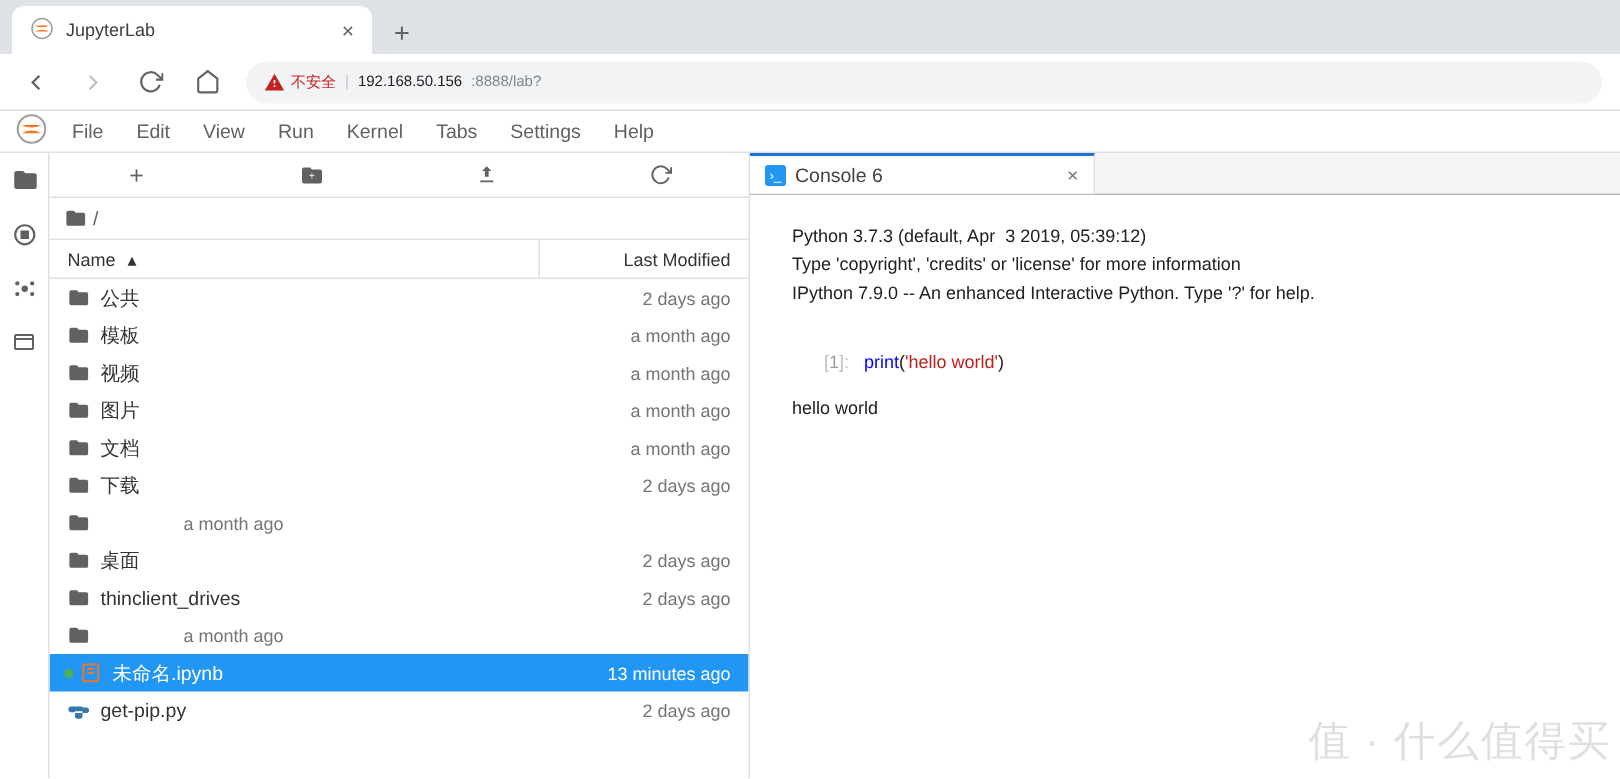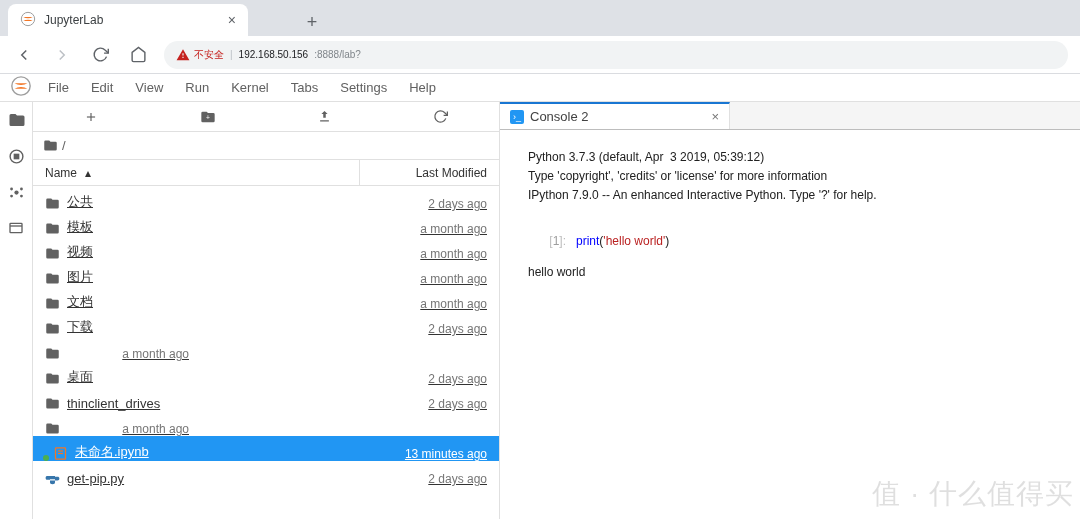--- a/index.html
+++ b/index.html
@@ -1,19 +1,19 @@
 <!DOCTYPE html>
 <html><head>
 <meta charset="utf-8">
 <style>
 * { margin: 0; padding: 0; box-sizing: border-box; font-family: -apple-system, BlinkMacSystemFont, "Segoe UI", Helvetica, Arial, sans-serif; }
 body { width: 1080px; height: 519px; background: #fff; overflow: hidden; font-size: 13px; color: #333; }
 
 .browser-chrome { background: #dee1e6; }
-.tab-strip { display: flex; align-items: flex-end; height: 36px; padding-left: 8px; gap: 44px; }
+.tab-strip { display: flex; align-items: flex-end; height: 36px; padding-left: 8px; }
 .tab { display: flex; align-items: center; gap: 8px; background: #fff; border-radius: 8px 8px 0 0; height: 32px; padding: 0 12px; width: 240px; position: relative; }
 .tab .favicon svg { width: 16px; height: 16px; }
 .tab .title { flex: 1; font-size: 12px; color: #3c4043; }
 .tab .close { color: #5f6368; font-size: 14px; cursor: pointer; }
 .new-tab { width: 28px; height: 28px; display:flex; align-items:center; justify-content:center; color:#5f6368; font-size:18px; cursor:pointer; margin-left:6px; }
 
 .addr-bar { display:flex; align-items:center; gap:14px; background:#fff; height:38px; padding:0 12px; border-bottom:1px solid #dadce0; }
 .addr-bar .nav-btn { color:#5f6368; display:flex; align-items:center; justify-content:center; width:24px; height:24px; cursor:pointer; }
 .addr-bar .nav-btn.disabled { color:#bdc1c6; }
 .addr-field { flex:1; display:flex; align-items:center; gap:6px; background:#f1f3f4; border-radius:14px; height:28px; padding:0 12px; font-size:10px; }
@@ -33,21 +33,21 @@
 .jl-sidebar .side-ico:first-child { border-left:2px solid transparent; }
 
 .jl-filepanel { width:467px; border-right:1px solid #e0e0e0; display:flex; flex-direction:column; }
 .fb-toolbar { display:flex; align-items:center; height:30px; border-bottom:1px solid #e0e0e0; color:#616161; }
 .fb-toolbar .tb { flex:1; display:flex; justify-content:center; cursor:pointer; }
 .fb-crumb { display:flex; align-items:center; gap:4px; height:28px; padding:0 10px; border-bottom:1px solid #e0e0e0; color:#616161; }
 .fb-header { display:flex; align-items:center; height:26px; border-bottom:1px solid #e0e0e0; font-size:12px; }
 .fb-header .col-name { flex:1; padding-left:12px; display:flex; align-items:center; gap:8px; }
 .fb-header .col-mod { width:140px; text-align:center; padding-right:12px; border-left:1px solid #e0e0e0; height:100%; display:flex; align-items:center; justify-content:flex-end; }
 .fb-list { flex:1; overflow:auto; }
-.fb-row { display:flex; align-items:flex-end; height:25px; padding-left:10px; cursor:pointer;text-decoration:underline; }
+.fb-row { display:flex; align-items:center; height:25px; padding-left:10px; cursor:pointer; }
 .fb-row .ico { width:18px; display:flex; justify-content:center; color:#616161; }
 .fb-row .nm { flex:1; padding-left:6px; font-size:13px; color:#333; white-space:nowrap; overflow:hidden; text-overflow:ellipsis; }
 .fb-row .md { width:140px; text-align:right; padding-right:12px; font-size:12px; color:#757575; }
 .fb-row.selected { background:#2196f3; color:#fff; }
 .fb-row.selected .nm, .fb-row.selected .md, .fb-row.selected .ico { color:#fff; }
 .fb-row .run-dot { width:6px; height:6px; border-radius:50%; background:#4caf50; margin-right:2px; }
 .nb-ico { color:#f37626; }
 .py-ico { color:#3776ab; }
 
 .jl-main { flex:1; display:flex; flex-direction:column; }
@@ -322,21 +322,21 @@
             <span class="nm">get-pip.py</span>
             <span class="md">2 days ago</span>
           </div>
         </div>
     </div>
 
     <div class="jl-main">
       <div class="dock-tabs">
         <div class="dock-tab">
           <span class="con-ico">›_</span>
-          <span class="title">Console 2</span>
+          <span class="title">Console 6</span>
           <span class="close">×</span>
         </div>
       </div>
       <div class="console-body">
         <div class="banner">Python 3.7.3 (default, Apr  3 2019, 05:39:12)
 Type 'copyright', 'credits' or 'license' for more information
 IPython 7.9.0 -- An enhanced Interactive Python. Type '?' for help.</div>
         <div class="cell">
           <div class="prompt">[<span class="n">1</span>]:</div>
           <div class="code"><span class="fn">print</span><span>(</span><span class="str">'hello world'</span><span>)</span></div>

